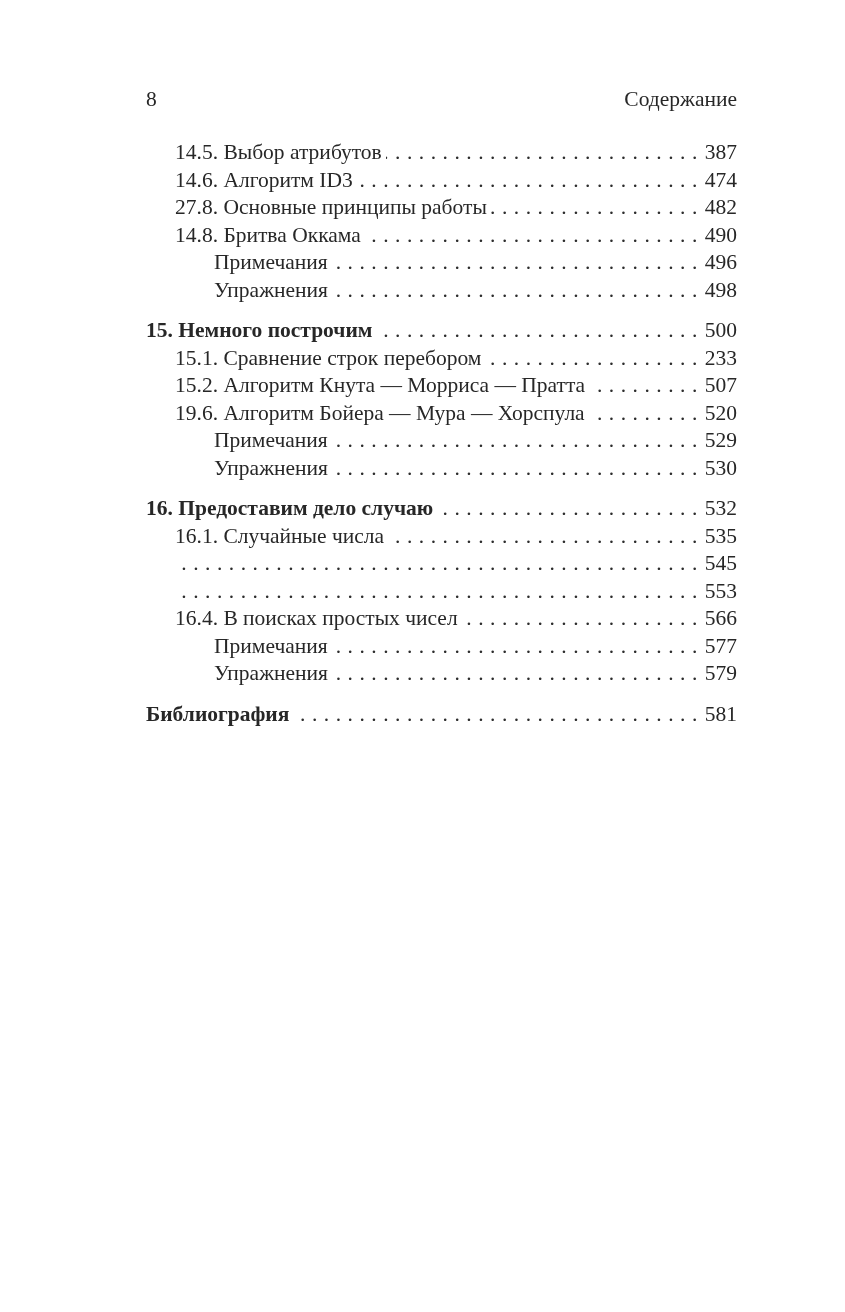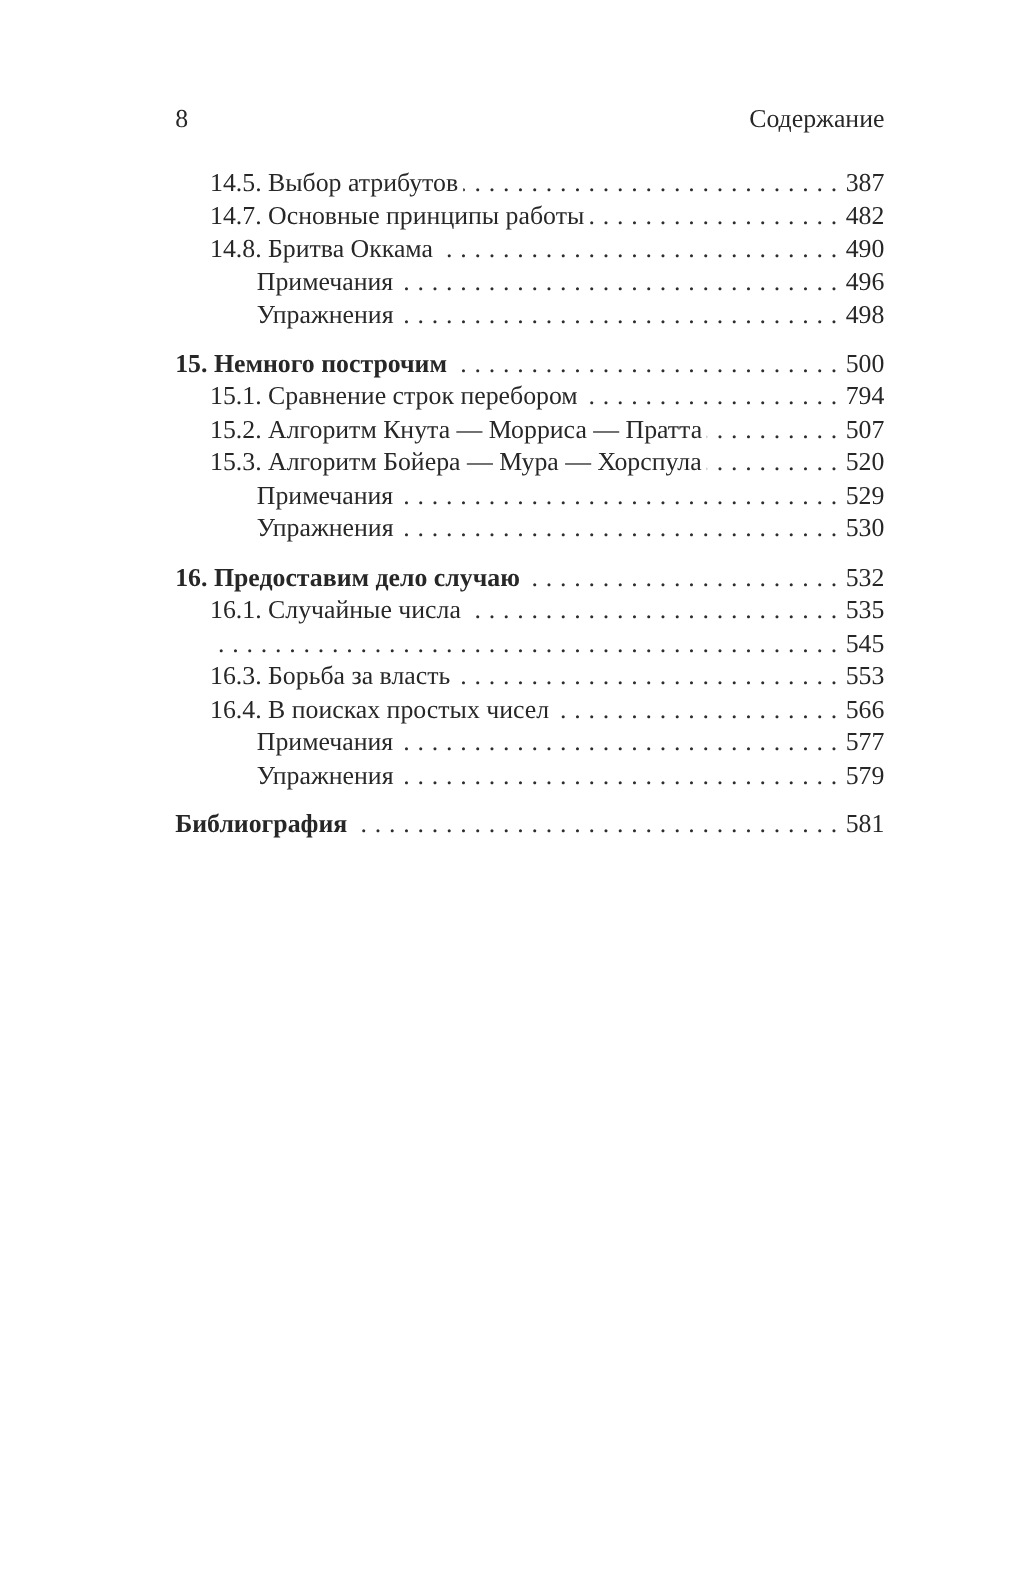--- a/index.html
+++ b/index.html
@@ -73,21 +73,26 @@
   </div>
 
   <div class="toc">
 
     <div class="row lvl1">
       <span class="label">14.5. Выбор атрибутов</span>
       <span class="leader"></span>
       <span class="pg">387</span>
     </div>
     <div class="row lvl1">
-      <span class="label">14.7. Основные принципы работы</span>
+      <span class="label">14.6. Алгоритм ID3</span>
+      <span class="leader"></span>
+      <span class="pg">474</span>
+    </div>
+    <div class="row lvl1">
+      <span class="label">27.8. Основные принципы работы</span>
       <span class="leader"></span>
       <span class="pg">482</span>
     </div>
     <div class="row lvl1">
       <span class="label">14.8. Бритва Оккама</span>
       <span class="leader"></span>
       <span class="pg">490</span>
     </div>
     <div class="row lvl2">
       <span class="label">Примечания</span>
@@ -101,29 +106,29 @@
     </div>
 
     <div class="row lvl0 bold gap">
       <span class="label">15. Немного построчим</span>
       <span class="leader"></span>
       <span class="pg">500</span>
     </div>
     <div class="row lvl1">
       <span class="label">15.1. Сравнение строк перебором</span>
       <span class="leader"></span>
-      <span class="pg">794</span>
+      <span class="pg">233</span>
     </div>
     <div class="row lvl1">
       <span class="label">15.2. Алгоритм Кнута — Морриса — Пратта</span>
       <span class="leader"></span>
       <span class="pg">507</span>
     </div>
     <div class="row lvl1">
-      <span class="label">15.3. Алгоритм Бойера — Мура — Хорспула</span>
+      <span class="label">19.6. Алгоритм Бойера — Мура — Хорспула</span>
       <span class="leader"></span>
       <span class="pg">520</span>
     </div>
     <div class="row lvl2">
       <span class="label">Примечания</span>
       <span class="leader"></span>
       <span class="pg">529</span>
     </div>
     <div class="row lvl2">
       <span class="label">Упражнения</span>
@@ -139,21 +144,20 @@
     <div class="row lvl1">
       <span class="label">16.1. Случайные числа</span>
       <span class="leader"></span>
       <span class="pg">535</span>
     </div>
     <div class="row lvl1">
       <span class="leader"></span>
       <span class="pg">545</span>
     </div>
     <div class="row lvl1">
-      <span class="label">16.3. Борьба за власть</span>
       <span class="leader"></span>
       <span class="pg">553</span>
     </div>
     <div class="row lvl1">
       <span class="label">16.4. В поисках простых чисел</span>
       <span class="leader"></span>
       <span class="pg">566</span>
     </div>
     <div class="row lvl2">
       <span class="label">Примечания</span>

